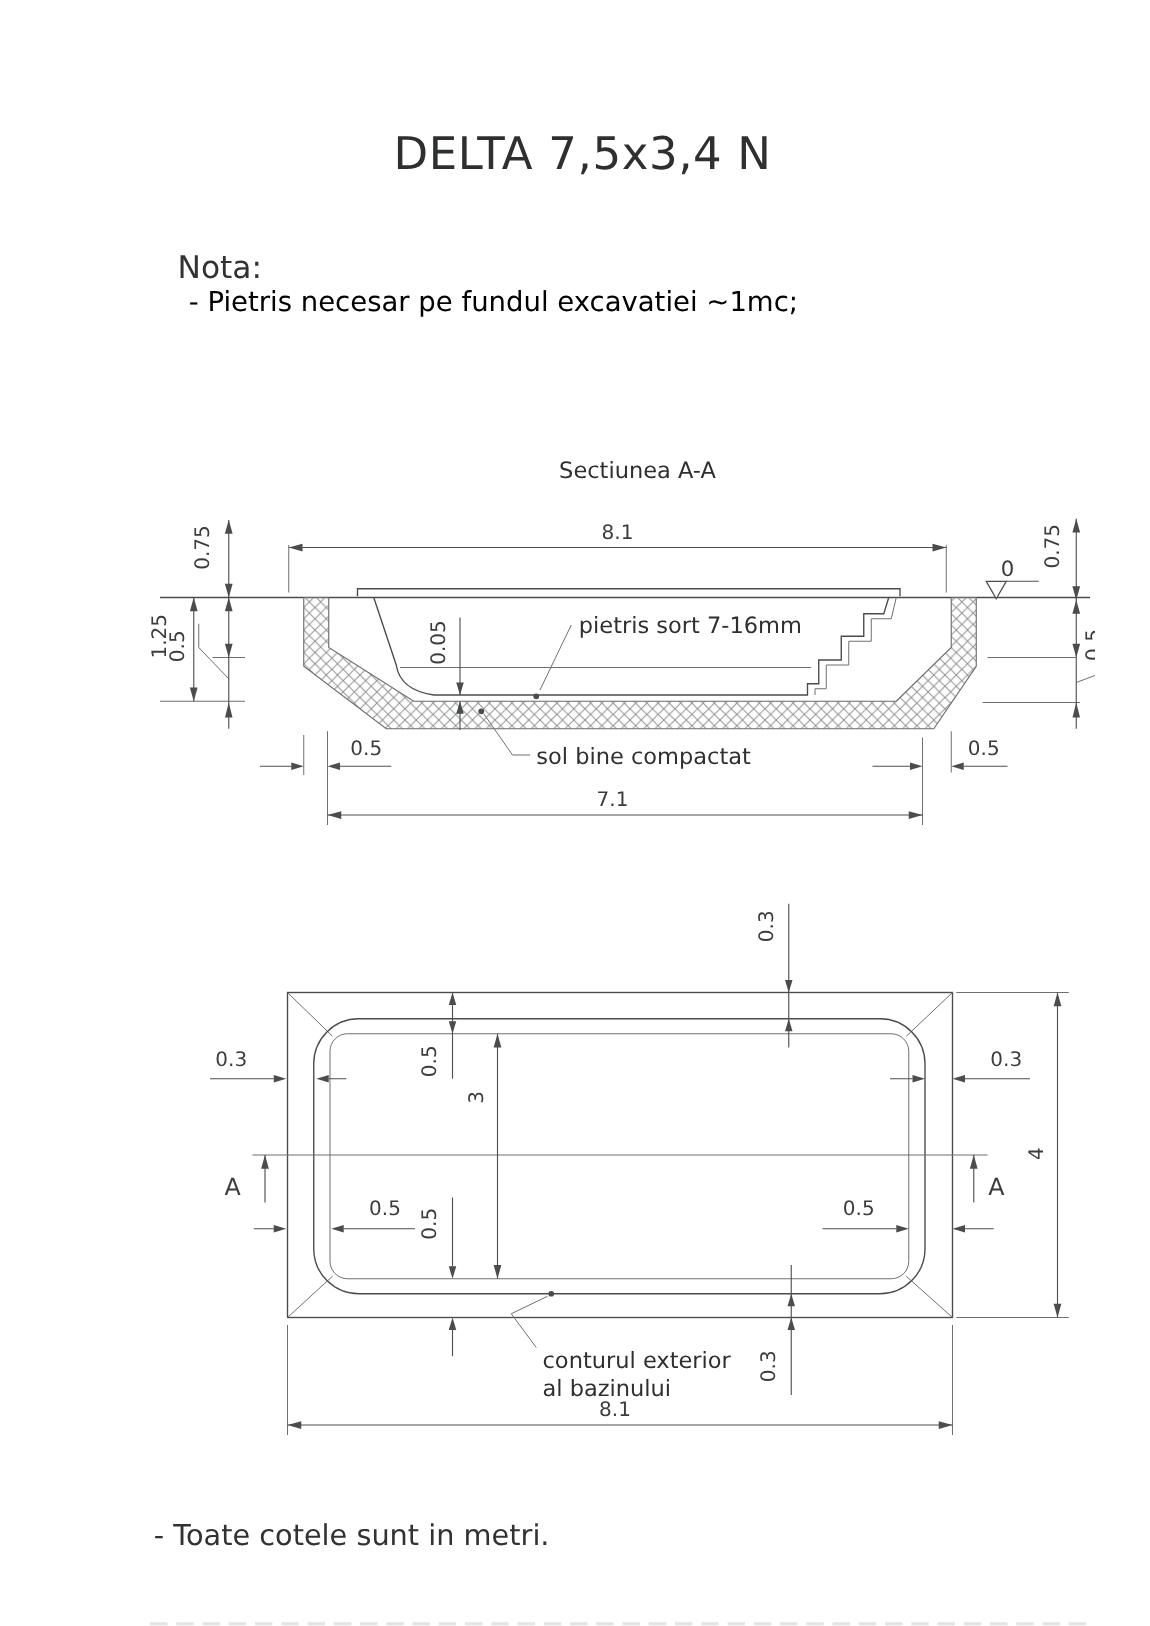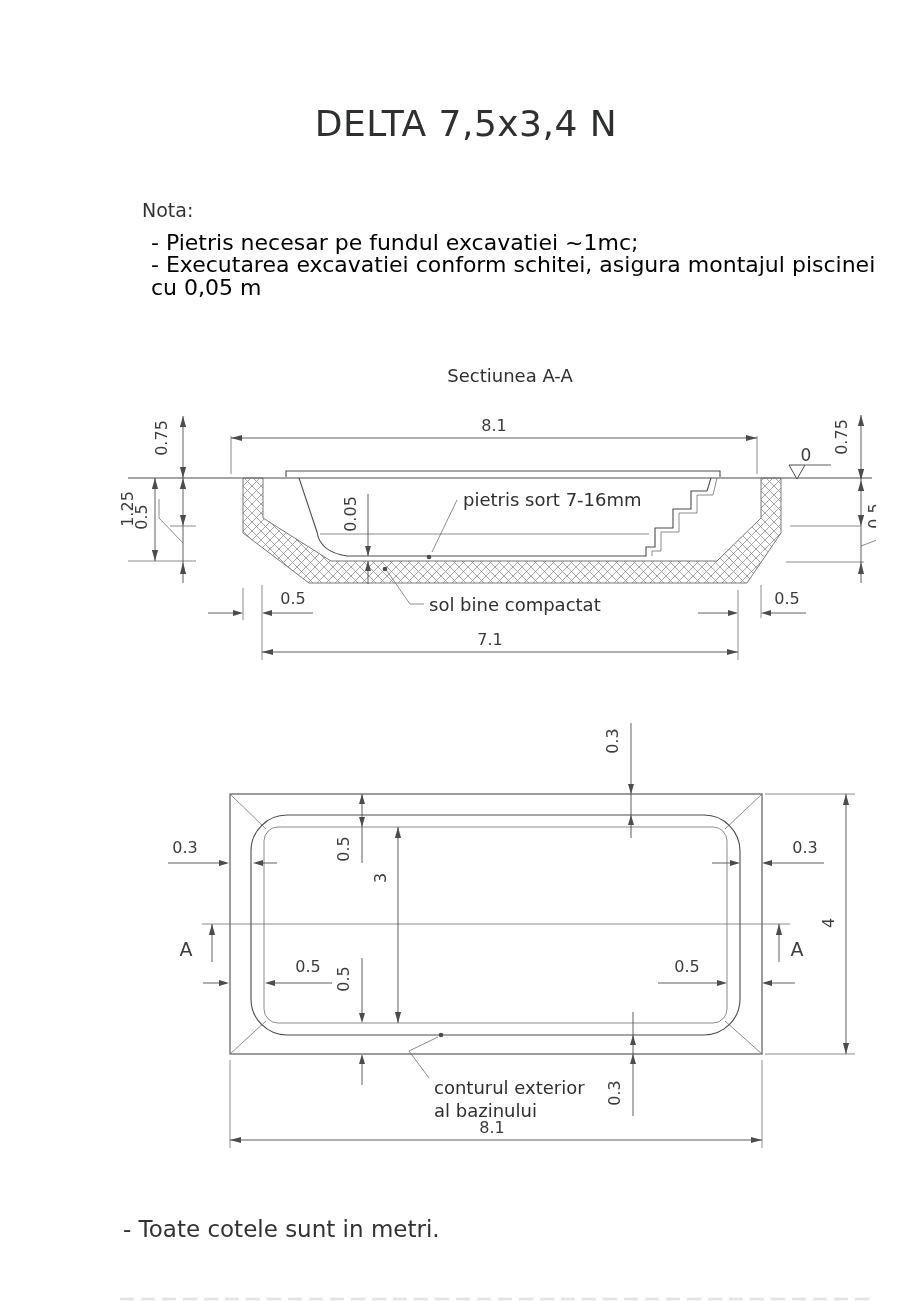--- a/index.html
+++ b/index.html
@@ -1,20 +1,20 @@
 <!DOCTYPE html>
 <html><head>
 <meta charset="utf-8">
 <style>
   html,body{margin:0;padding:0;background:#ffffff;}
   #page{position:relative;width:876px;height:1301px;background:#ffffff;overflow:hidden;
         font-family:"DejaVu Sans","Liberation Sans",sans-serif;color:#2f3132;}
   .abs{position:absolute;}
   #title{top:103px;left:6px;width:920px;text-align:center;font-size:36px;letter-spacing:0.5px;color:#2d2f30;}
-  #nota-heading{top:199px;left:142px;font-size:19px;color:#303233;}
+  #nota-heading{top:199px;left:142px;font-size:25px;color:#303233;}
   #nota-items{top:232px;left:142px;width:740px;font-size:22px;line-height:22.3px;color:#000000;}
   #nota-items div{white-space:pre-wrap;}
   .indent{padding-left:9px;}
   #footer-note{top:1216px;left:123px;font-size:23px;color:#303233;}
   svg{position:absolute;top:0;left:0;}
   text{font-family:"DejaVu Sans","Liberation Sans",sans-serif;fill:#3a3c3d;}
   .dim{font-size:16px;}
   .lbl{font-size:18px;fill:#2d2f30;}
   .sec-title{font-size:18px;fill:#2d2f30;}
   .mk{font-size:19px;}
@@ -25,21 +25,20 @@
 </style>
 </head>
 <body>
 
 <div id="page">
 
   <div class="abs" id="title">DELTA 7,5x3,4 N</div>
   <div class="abs" id="nota-heading">Nota:</div>
   <div class="abs" id="nota-items">
     <div class="indent">- Pietris necesar pe fundul excavatiei ~1mc;</div>
-    <div class="indent">- Executarea excavatiei conform schitei, asigura montajul piscinei cu 0,05 m</div>
   </div>
   <div class="abs" id="footer-note">- Toate cotele sunt in metri.</div>
 
   <svg width="920" height="1301" viewBox="0 0 920 1301">
     <defs>
       <pattern id="xh" width="9" height="9" patternUnits="userSpaceOnUse">
         <path d="M0,0 L9,9 M9,0 L0,9" stroke="#8f9192" stroke-width="0.8" fill="none"></path>
       </pattern>
       <marker id="arr" viewBox="0 0 12 8" refX="11.5" refY="4" markerWidth="12" markerHeight="8" markerUnits="userSpaceOnUse" orient="auto-start-reverse">
         <path d="M0.5,0.9 L11.5,4 L0.5,7.1 Z" fill="#4a4c4d"></path>

